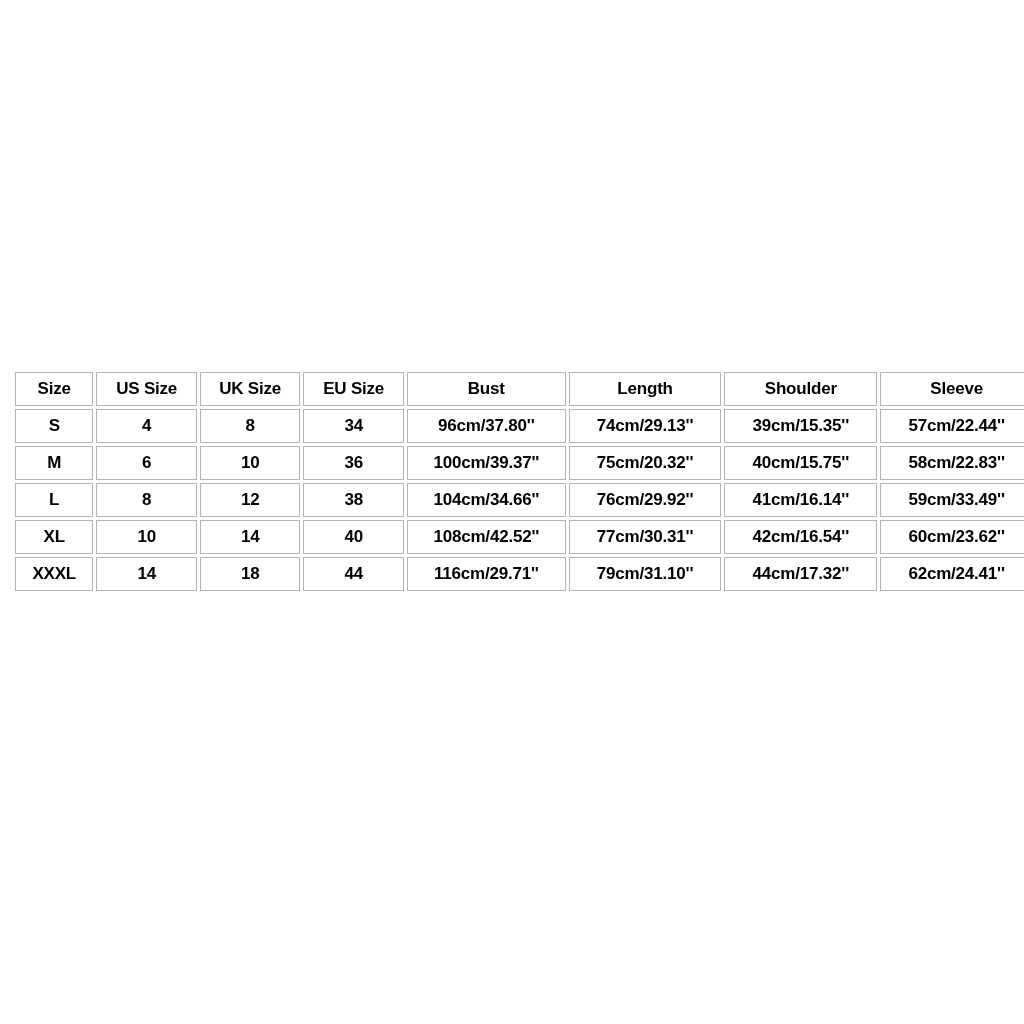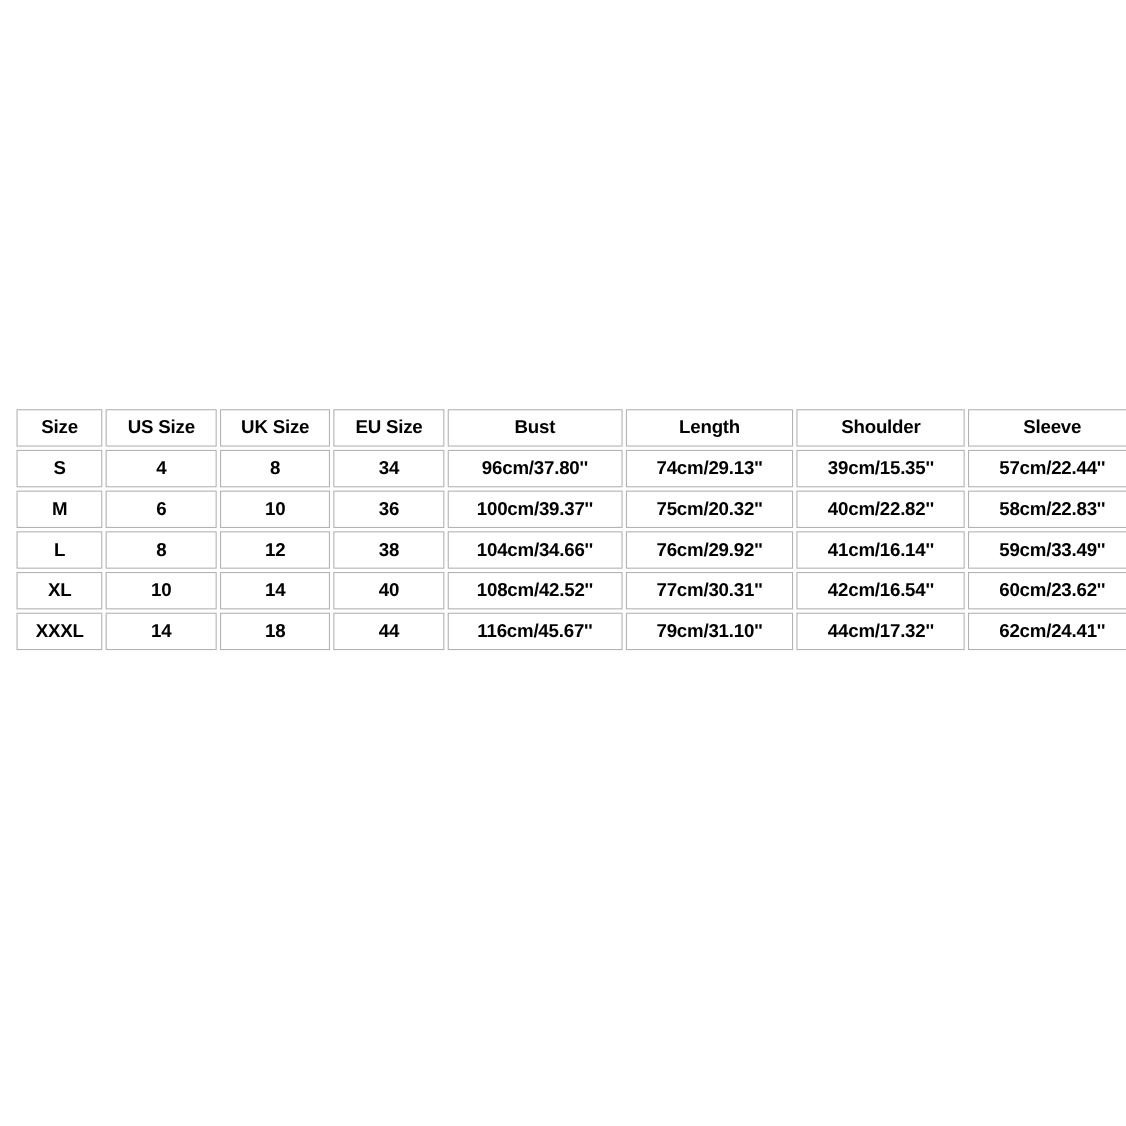--- a/index.html
+++ b/index.html
@@ -101,21 +101,21 @@
         <td>39cm/15.35''</td>
         <td>57cm/22.44''</td>
       </tr>
       <tr>
         <td>M</td>
         <td>6</td>
         <td>10</td>
         <td>36</td>
         <td>100cm/39.37''</td>
         <td>75cm/20.32''</td>
-        <td>40cm/22.82''</td>
+        <td>40cm/15.75''</td>
         <td>58cm/22.83''</td>
       </tr>
       <tr>
         <td>L</td>
         <td>8</td>
         <td>12</td>
         <td>38</td>
         <td>104cm/34.66''</td>
         <td>76cm/29.92''</td>
         <td>41cm/16.14''</td>
@@ -129,20 +129,20 @@
         <td>108cm/42.52''</td>
         <td>77cm/30.31''</td>
         <td>42cm/16.54''</td>
         <td>60cm/23.62''</td>
       </tr>
       <tr>
         <td>XXXL</td>
         <td>14</td>
         <td>18</td>
         <td>44</td>
-        <td>116cm/45.67''</td>
+        <td>116cm/29.71''</td>
         <td>79cm/31.10''</td>
         <td>44cm/17.32''</td>
         <td>62cm/24.41''</td>
       </tr>
     </tbody>
   </table>
 </div>
 
 </body></html>

